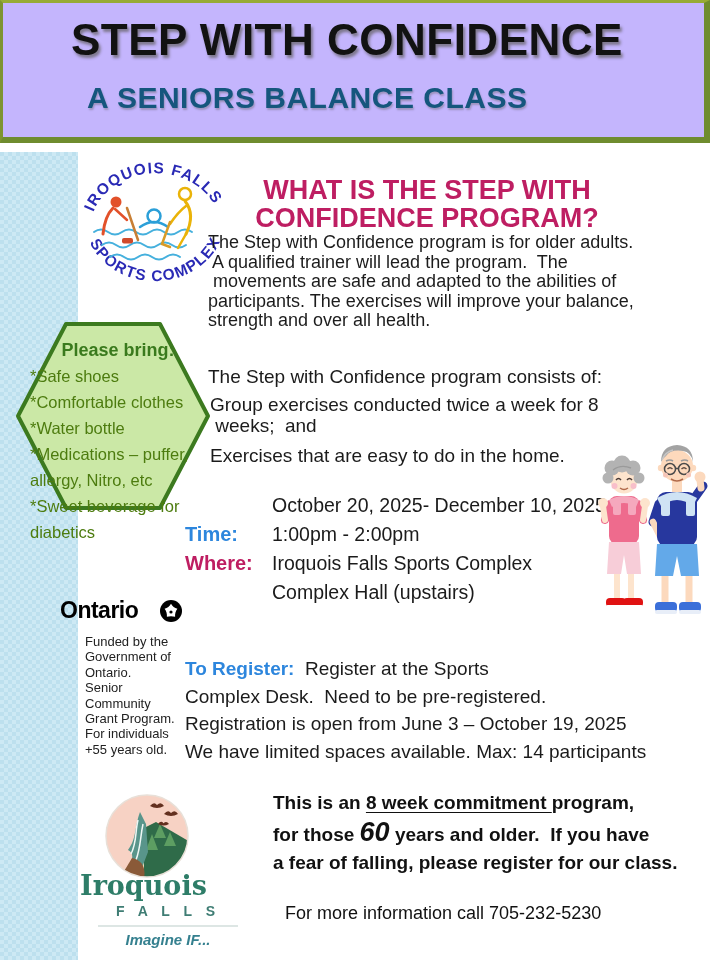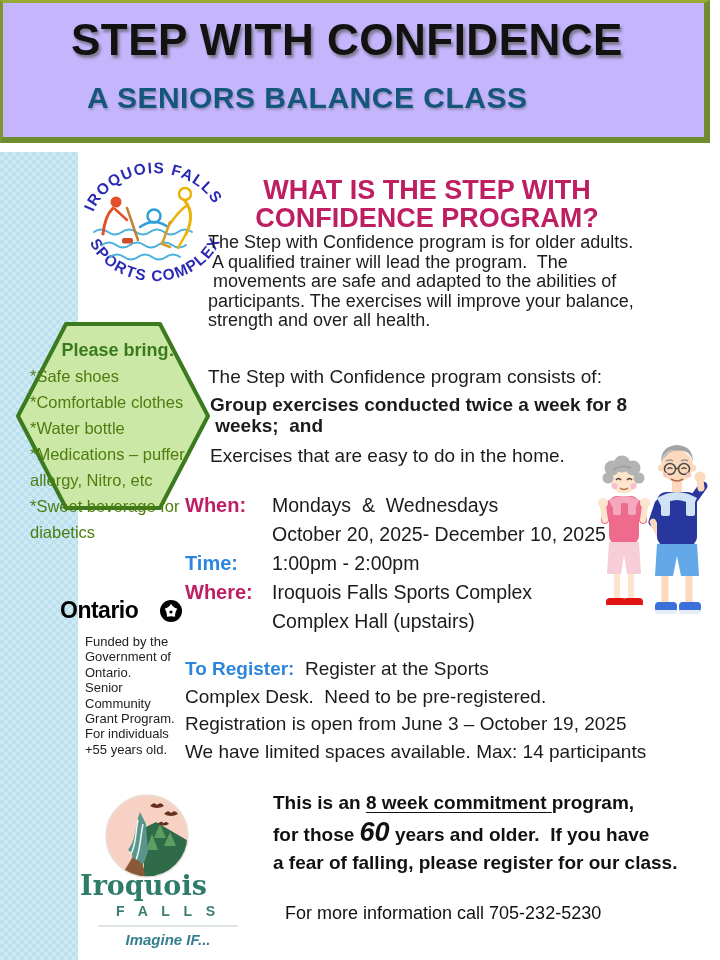--- a/index.html
+++ b/index.html
@@ -31,21 +31,21 @@
                  font-weight:700;font-size:27px;line-height:28px;}
   .intro-body{left:208px;top:233px;font-size:18px;line-height:19.6px;color:#1c1c1c;}
 
   
   .hex-svg{left:14px;top:318px;}
   .hex-head{left:40px;top:340px;width:156px;text-align:center;color:#3a7a1d;
             font-weight:700;font-size:18px;}
   .hex-list{left:30px;top:363px;color:#4d7c0f;font-size:16.5px;line-height:26px;}
 
   .program-lead{left:208px;top:366px;font-size:19px;}
-  .program-item1{left:210px;top:394px;font-size:19px;line-height:21px;font-weight:bold;}
+  .program-item1{left:210px;top:394px;font-size:19px;line-height:21px;}
   .program-item2{left:210px;top:445px;font-size:19px;}
 
   
   .sched{left:185px;top:494px;font-size:20px;}
   .srow{height:29px;}
   .slabel{display:inline-block;width:87px;font-weight:700;}
   .sval{white-space:pre;font-size:19.5px;}
 
   
   .ont-word{left:60px;top:597px;display:flex;align-items:center;gap:20px;}
@@ -141,23 +141,20 @@
 allergy, Nitro, etc
 *Sweet beverage for
 diabetics</div>
 
   <div class="abs program-lead pre">The Step with Confidence program consists of:</div>
   <div class="abs program-item1 pre">Group exercises conducted twice a week for 8
  weeks;  and</div>
   <div class="abs program-item2 pre">Exercises that are easy to do in the home.</div>
 
   <div class="abs sched">
-    <div class="srow">
-      <span class="slabel magenta">When:</span><span class="sval">Mondays  &amp;  Wednesdays</span>
-    </div>
     <div class="srow">
       <span class="slabel"></span><span class="sval">October 20, 2025- December 10, 2025</span>
     </div>
     <div class="srow">
       <span class="slabel blue">Time:</span><span class="sval">1:00pm - 2:00pm</span>
     </div>
     <div class="srow">
       <span class="slabel magenta">Where:</span><span class="sval">Iroquois Falls Sports Complex</span>
     </div>
     <div class="srow">

